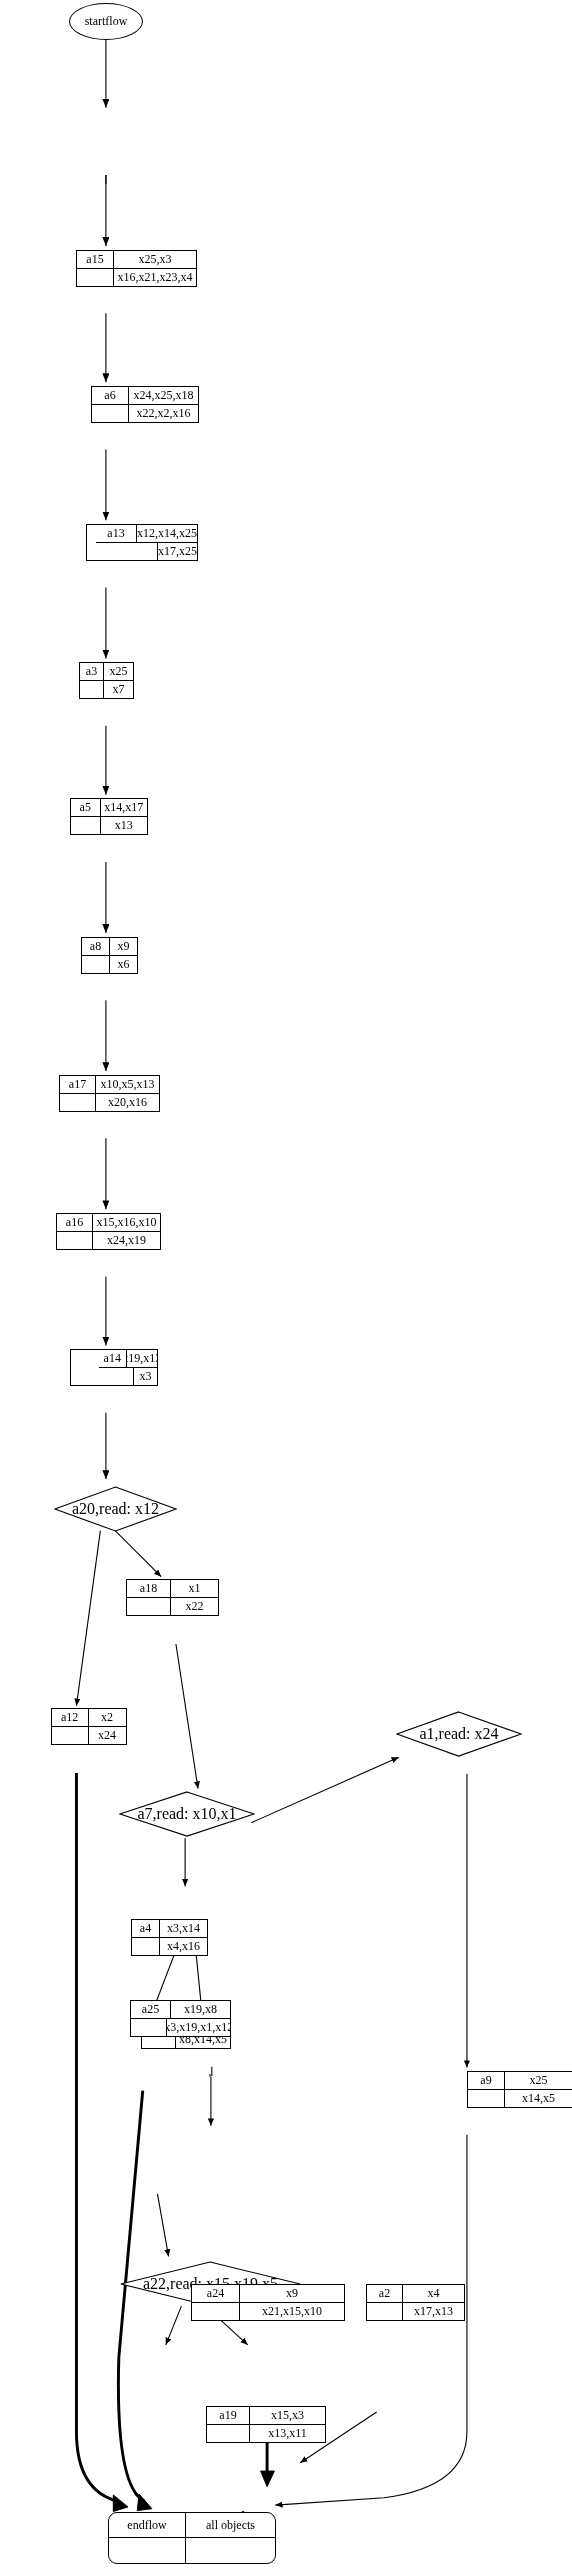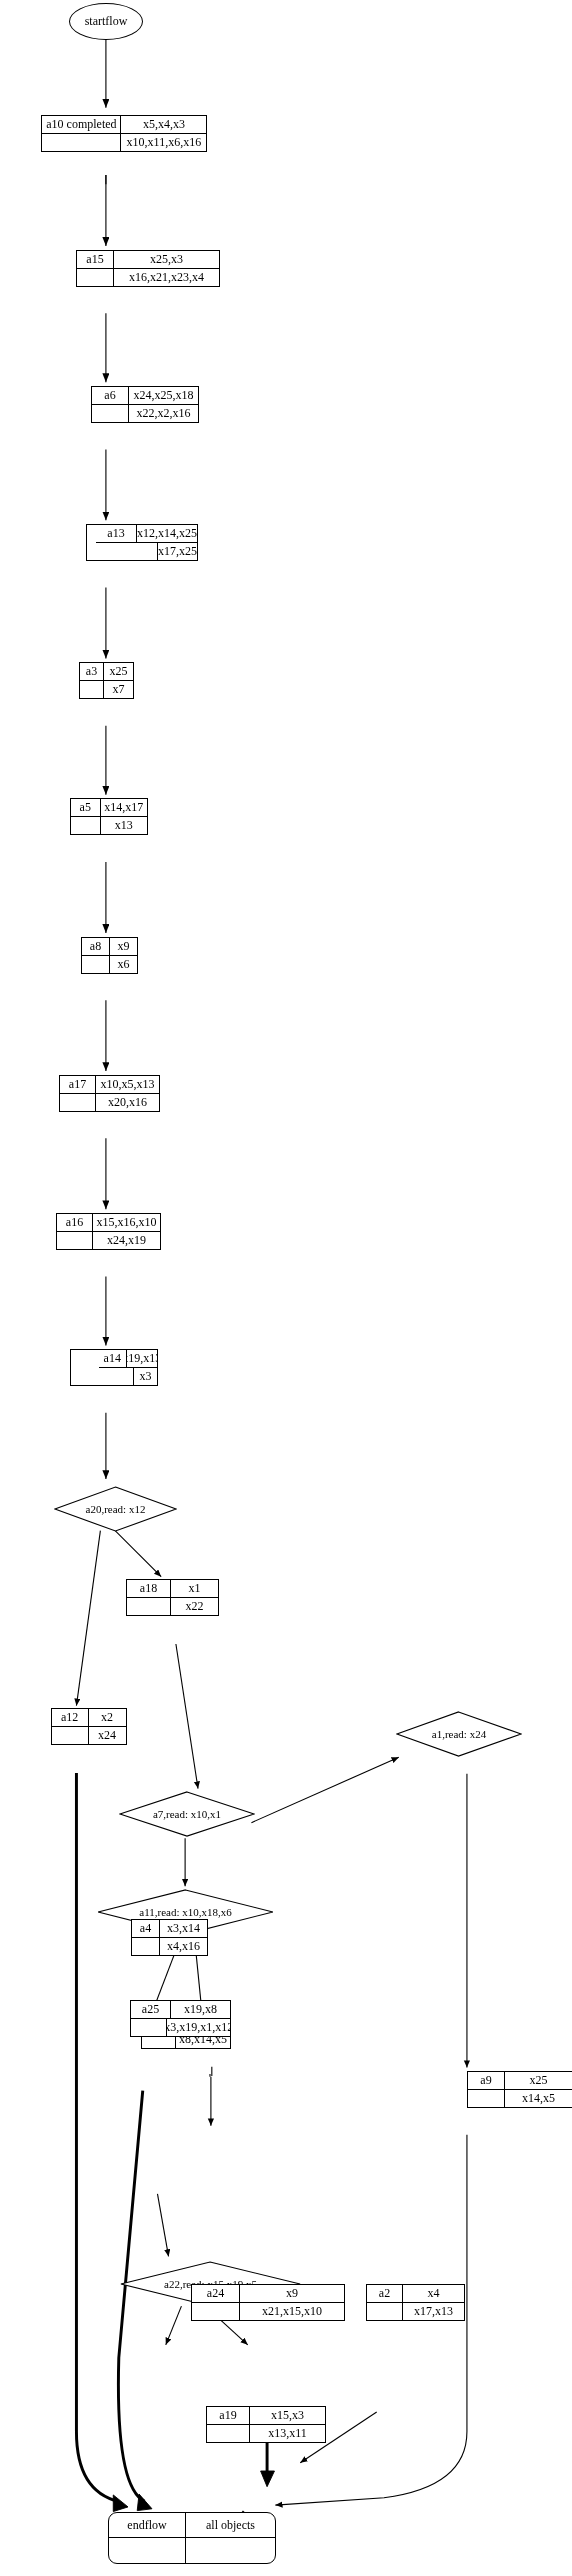--- a/index.html
+++ b/index.html
@@ -67,21 +67,21 @@
   
   .diamond-wrap{
     position:absolute;
   }
   .diamond-wrap svg{display:block;}
   .diamond-label{
     position:absolute;
     left:0;top:0;
     width:100%;height:100%;
     display:flex;align-items:center;justify-content:center;
-    font-size:11px;
+    font-size:16px;
     white-space:nowrap;
     pointer-events:none;
   }
 </style>
 </head>
 <body>
 
 <div id="canvas">
 
   <svg class="edges" viewBox="0 0 622 2797" xmlns="http://www.w3.org/2000/svg">
@@ -184,32 +184,22 @@
       <path d="M114,2708 L128,2724 L112,2726 z"></path>
       <path d="M246,2683 L253,2700 L261,2683 z"></path>
       <path d="M201,2757 L188,2772 L206,2772 z"></path>
     </g>
   </svg>
 
   <div class="ellipse-node" style="left:35px;top:2.8px;width:74px;height:37px;">
     <span>startflow</span>
   </div>
 
-  <div class="node" style="left:7.4px;top:115px;width:166px;height:37px;">
-    <div class="row top">
-      <div class="cell-l" style="width:79px;">a10 completed</div>
-      <div class="cell-r">x5,x4,x3</div>
-    </div>
-    <div class="row bot">
-      <div class="cell-l" style="width:79px;"></div>
-      <div class="cell-r">x10,x11,x6,x16</div>
-    </div>
-  </div>
-
-  <div class="node" style="left:42px;top:250px;width:144px;height:37px;">
+
+  <div class="node" style="left:42px;top:250px;width:121px;height:37px;">
     <div class="row top">
       <div class="cell-l" style="width:37px;">a15</div>
       <div class="cell-r">x25,x3</div>
     </div>
     <div class="row bot">
       <div class="cell-l" style="width:37px;"></div>
       <div class="cell-r">x16,x21,x23,x4</div>
     </div>
   </div>
 
@@ -330,26 +320,20 @@
     </div>
   </div>
 
   <div class="diamond-wrap" style="left:85px;top:1791px;width:136px;height:46px;">
     <svg width="136" height="46" viewBox="0 0 148 50" xmlns="http://www.w3.org/2000/svg">
       <polygon points="74,1 147,25 74,49 1,25" fill="#fff" stroke="#000" stroke-width="1.2"></polygon>
     </svg>
     <div class="diamond-label">a7,read: x10,x1</div>
   </div>
 
-  <div class="diamond-wrap" style="left:63px;top:1889px;width:177px;height:46px;">
-    <svg width="177" height="46" viewBox="0 0 192 50" xmlns="http://www.w3.org/2000/svg">
-      <polygon points="96,1 191,25 96,49 1,25" fill="#fff" stroke="#000" stroke-width="1.2"></polygon>
-    </svg>
-    <div class="diamond-label">a11,read: x10,x18,x6</div>
-  </div>
 
   <div class="diamond-wrap" style="left:362px;top:1711px;width:126px;height:46px;">
     <svg width="126" height="46" viewBox="0 0 137 50" xmlns="http://www.w3.org/2000/svg">
       <polygon points="68,1 136,25 68,49 1,25" fill="#fff" stroke="#000" stroke-width="1.2"></polygon>
     </svg>
     <div class="diamond-label">a1,read: x24</div>
   </div>
 
   <div class="node" style="left:107px;top:2012px;width:90px;height:37px;">
     <div class="row top">

